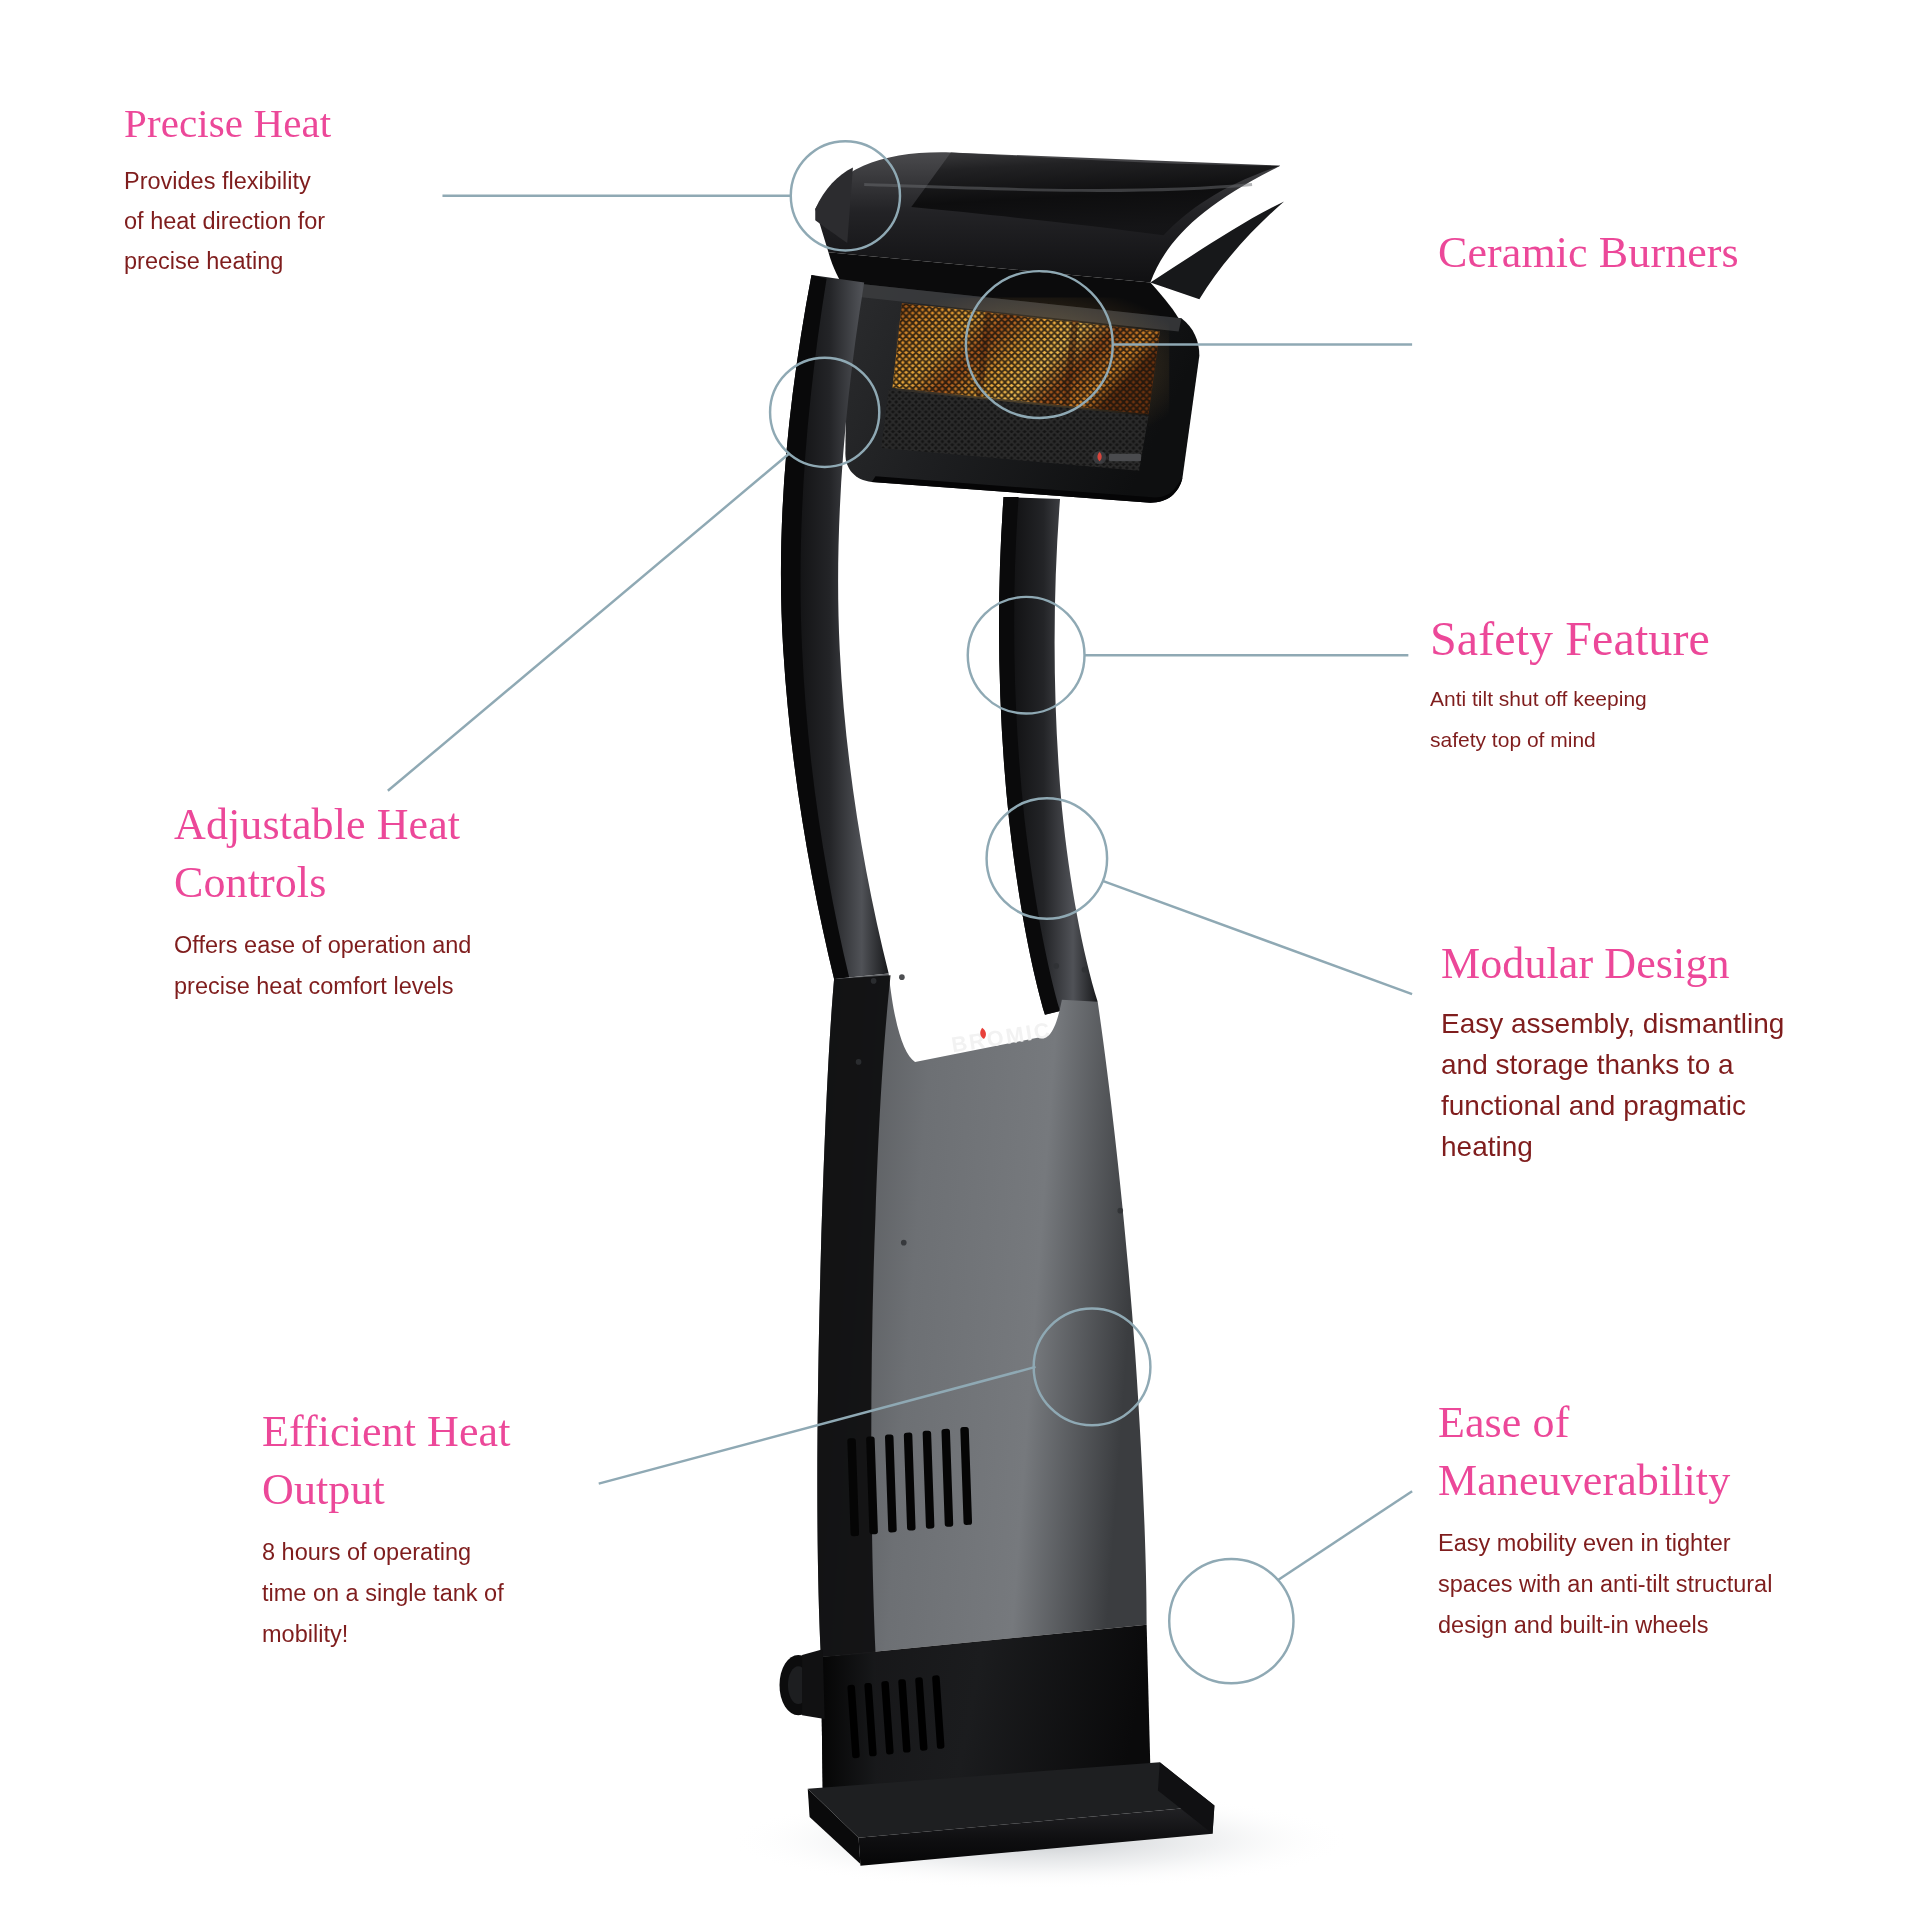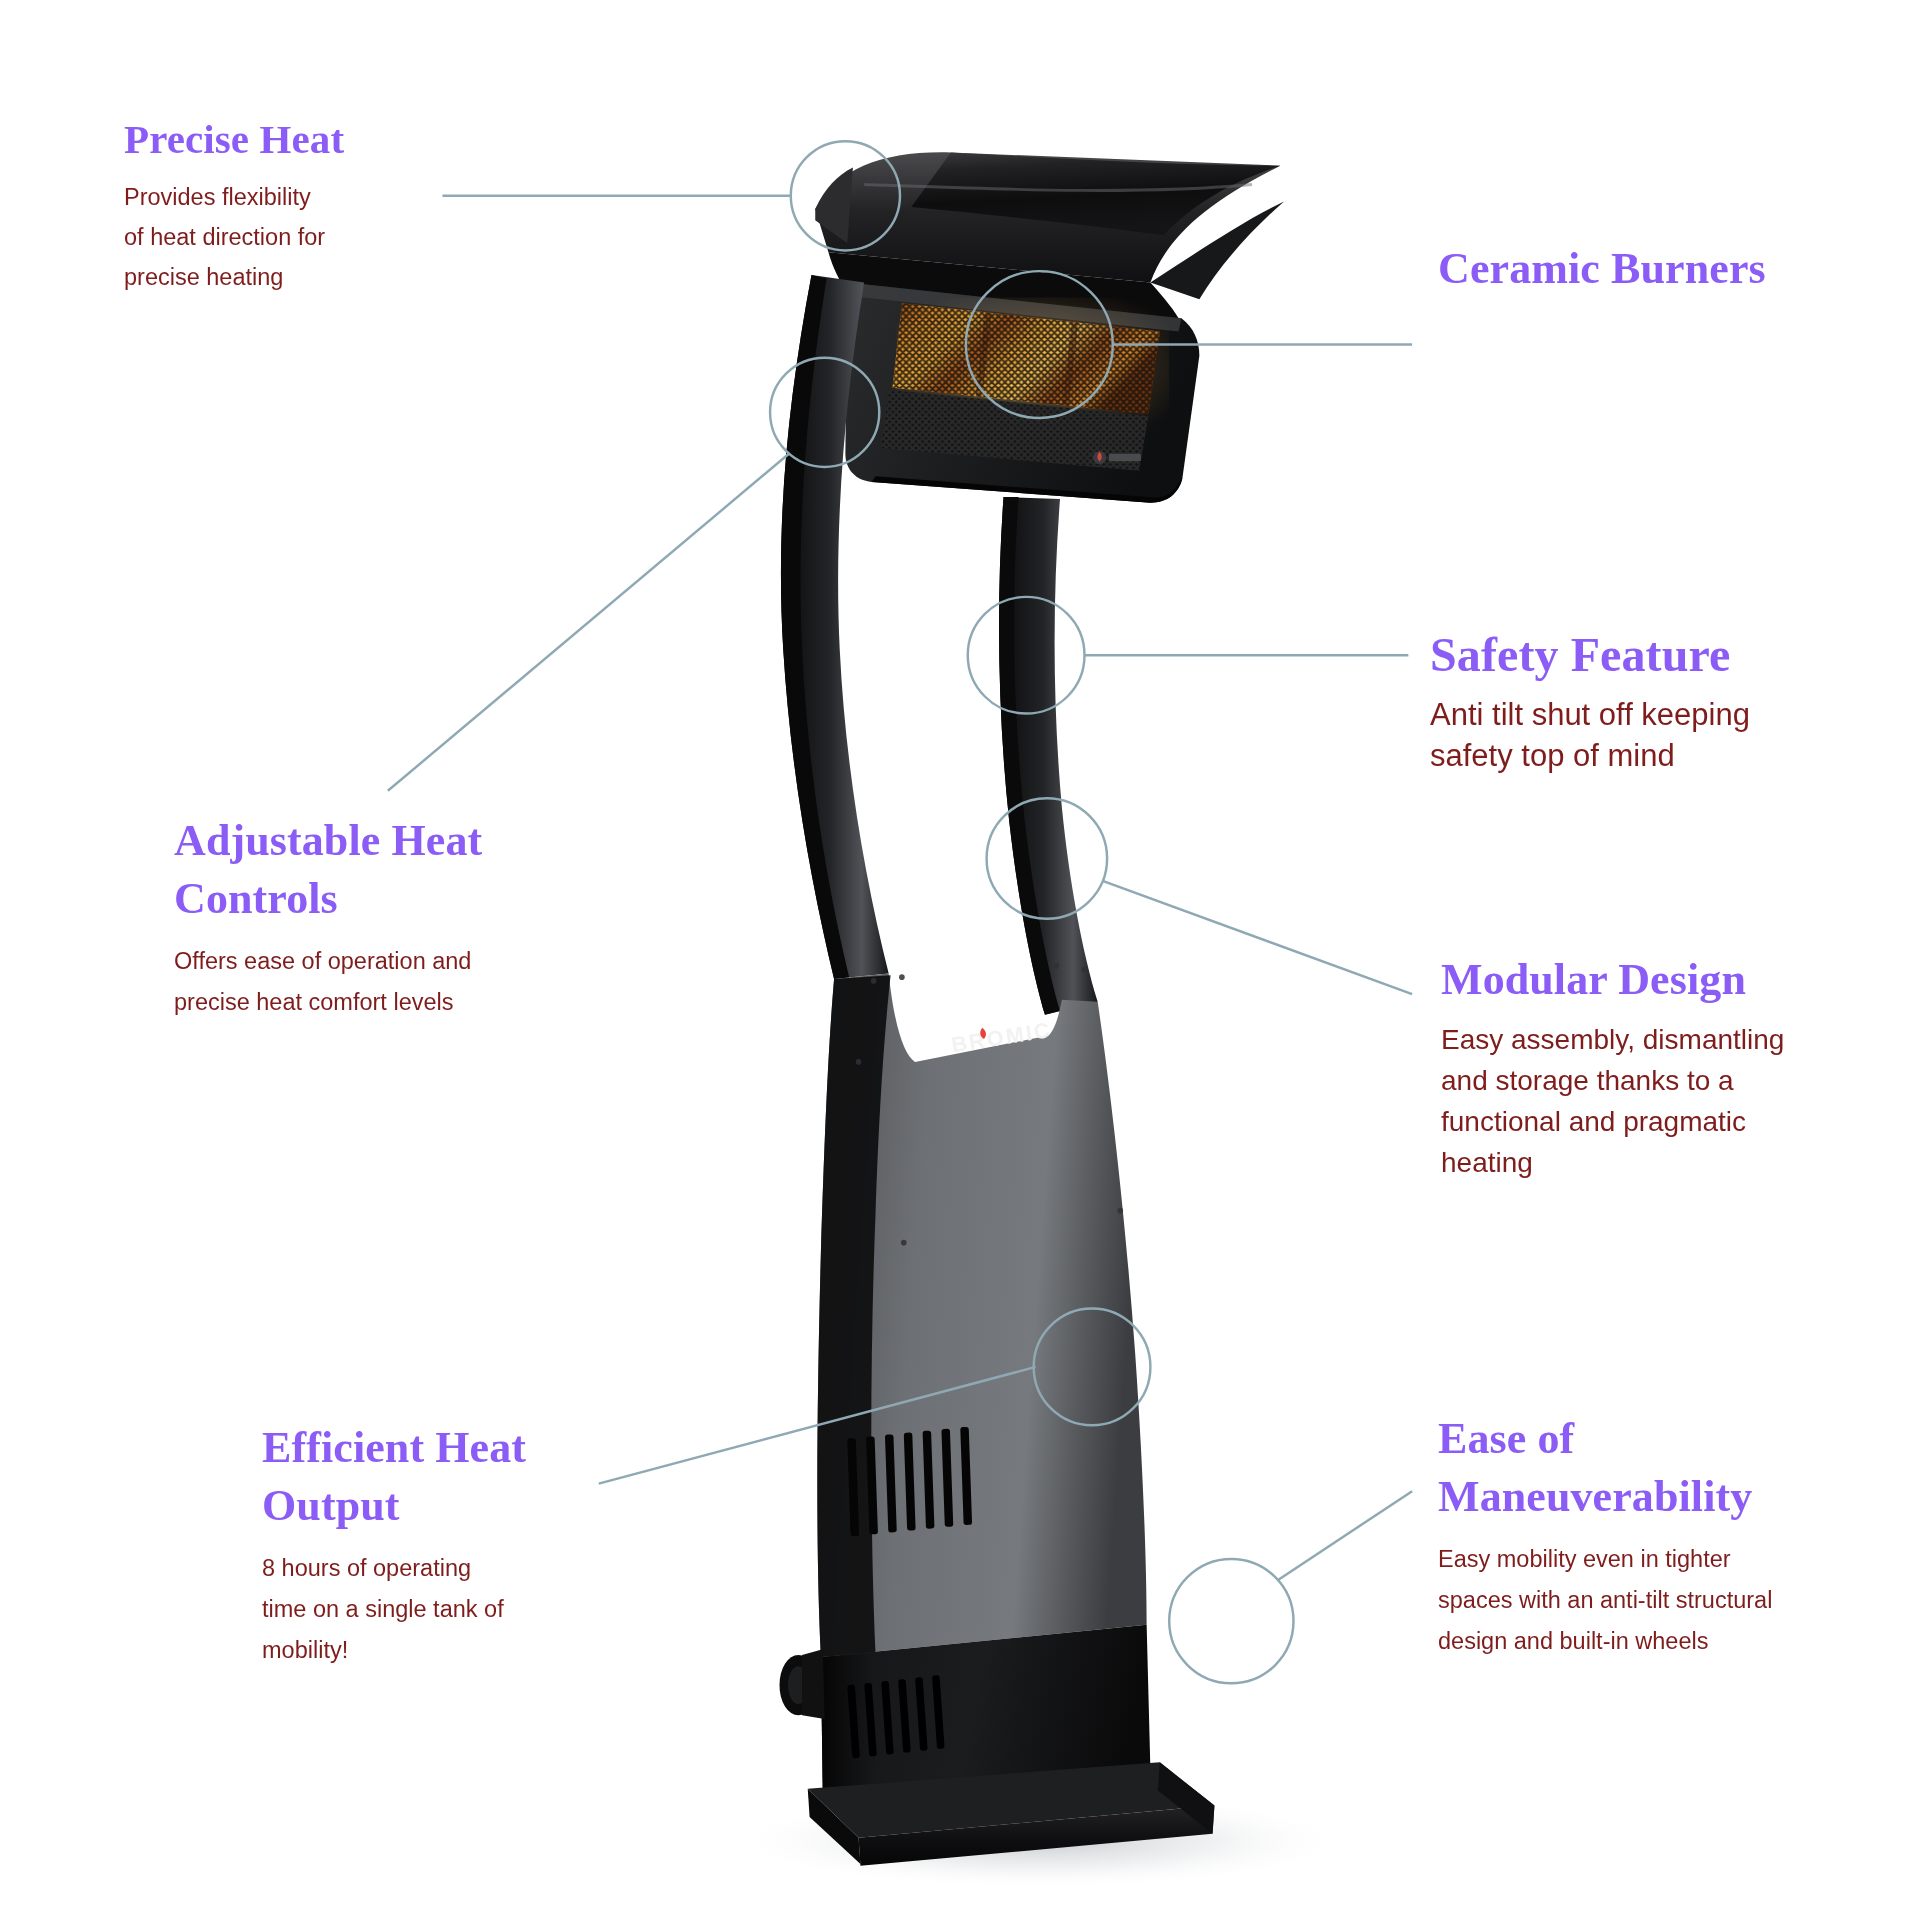--- a/index.html
+++ b/index.html
@@ -8,41 +8,41 @@
     background:#ffffff;
     font-family:"Liberation Sans",sans-serif;
     overflow:hidden;
     position:relative;
   }
   #stage{position:absolute;inset:0;}
 
   
   .callout{position:absolute;}
   .callout h2{
-    margin:16px 0 13px 0;
+    margin:0 0 13px 0;
     font-family:"Liberation Serif",serif;
-    font-weight:700;
-    color:#8b5cf6;
+    font-weight:400;
+    color:#ec4899;
     letter-spacing:0.1px;
   }
   .callout p{
     margin:0;
     color:#7f1d1d;
     font-weight:400;
   }
   .c-precise   h2{font-size:41px;line-height:49px;}
   .c-precise   p{font-size:23.5px;line-height:40px;}
   .c-adjust    h2{font-size:44px;line-height:58px;}
   .c-adjust    p{font-size:23.5px;line-height:41px;}
   .c-efficient h2{font-size:44px;line-height:58px;}
   .c-efficient p{font-size:23.5px;line-height:41px;}
   .c-ceramic   h2{font-size:44px;line-height:53px;}
   .c-ceramic   p{font-size:23.5px;line-height:41px;}
   .c-safety    h2{font-size:48px;line-height:53px;}
-  .c-safety    p{font-size:31px;line-height:41px;}
+  .c-safety    p{font-size:21px;line-height:41px;}
   .c-modular   h2{font-size:44px;line-height:53px;}
   .c-modular   p{font-size:28px;line-height:41px;}
   .c-ease      h2{font-size:44px;line-height:58px;}
   .c-ease      p{font-size:23.5px;line-height:41px;}
 
   .c-precise  {left:124px; top:99px;  width:395px;}
   .c-adjust   {left:174px; top:796px;  width:443px;}
   .c-efficient{left:262px; top:1403px; width:377px;}
   .c-ceramic  {left:1438px;top:226px;  width:414px;}
   .c-safety   {left:1430px;top:612px;  width:405px;}

